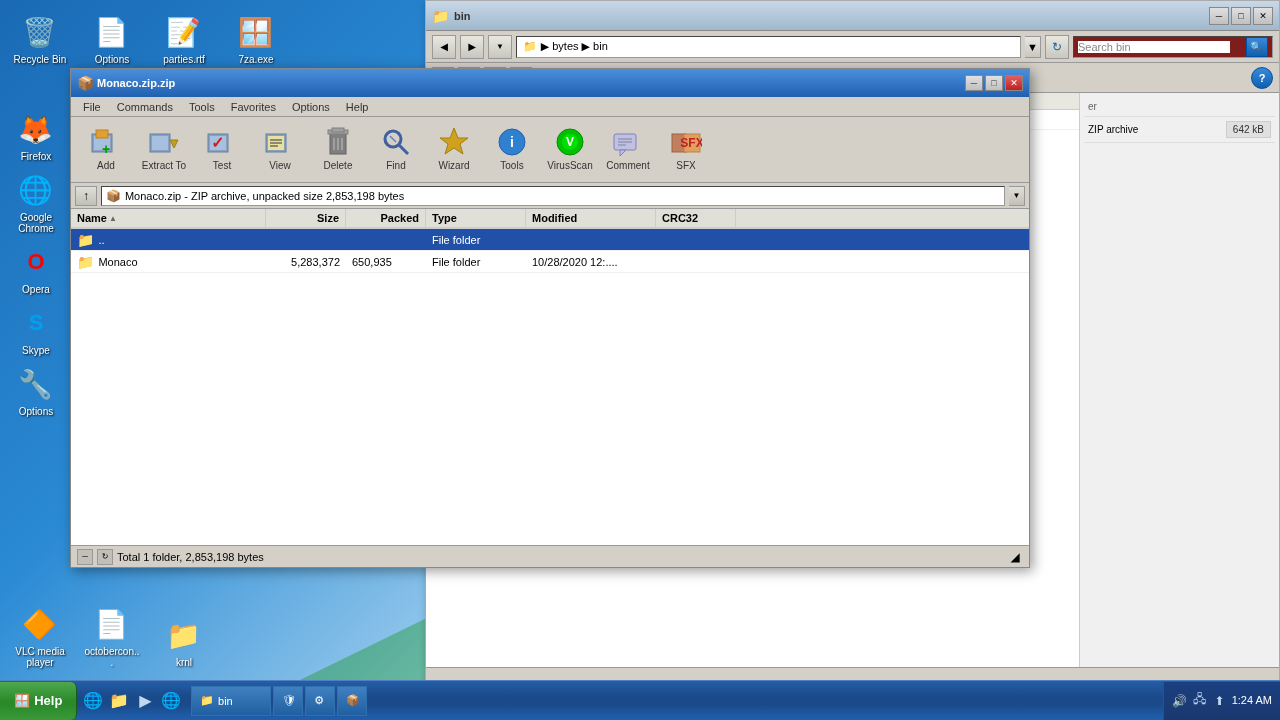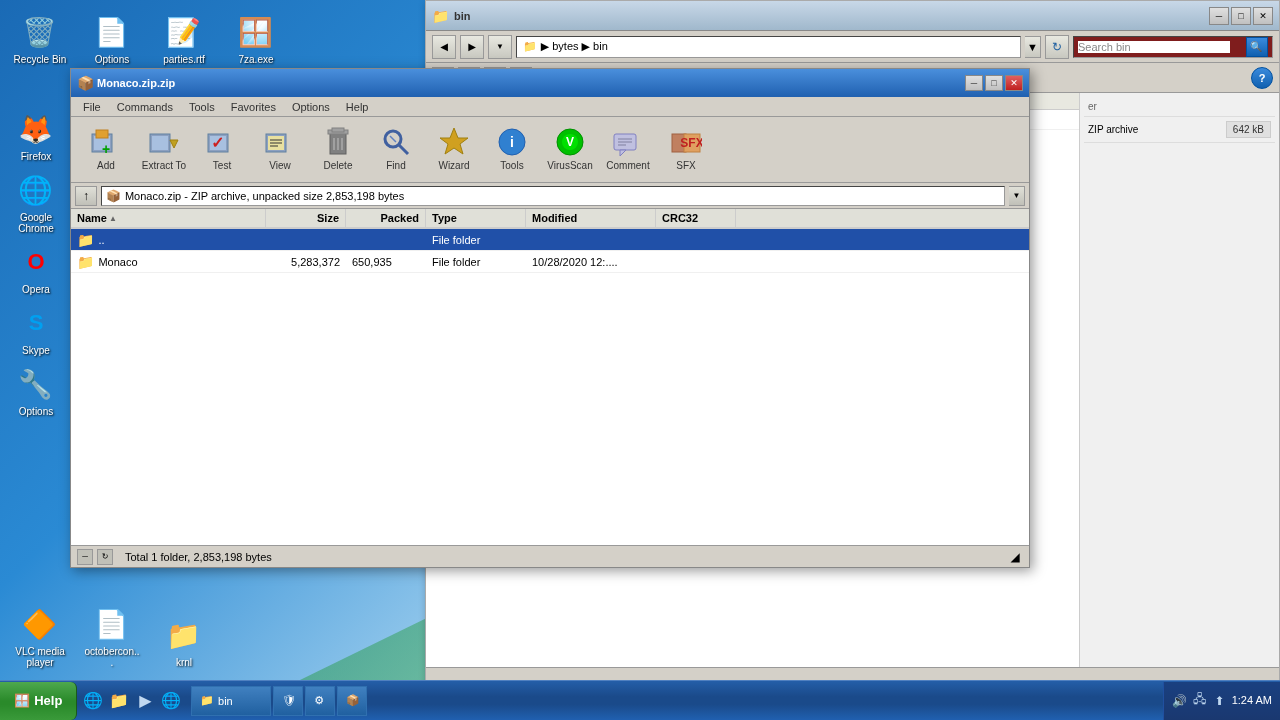--- a/index.html
+++ b/index.html
@@ -1010,21 +1010,21 @@
       <div class="file-cell fc-packed" style="text-align:left;">650,935</div>
       <div class="file-cell fc-type">File folder</div>
       <div class="file-cell fc-modified">10/28/2020 12:....</div>
       <div class="file-cell fc-crc"></div>
     </div>
   </div>
 
   <div class="winrar-statusbar">
     <div class="statusbar-nav-btn">─</div>
     <div class="statusbar-nav-btn">↻</div>
-    <span style="margin-left:8px;flex:1;">Total 1 folder, 2,853,198 bytes</span>
+    <span style="flex:1;">Total 1 folder, 2,853,198 bytes</span>
     <div class="statusbar-resize">◢</div>
   </div>
 </div>
 
 <div class="watermark">ANY RUN</div>
 
 <div class="taskbar">
   <button class="start-btn">
     <span>🪟</span>
     <span>Help</span>

